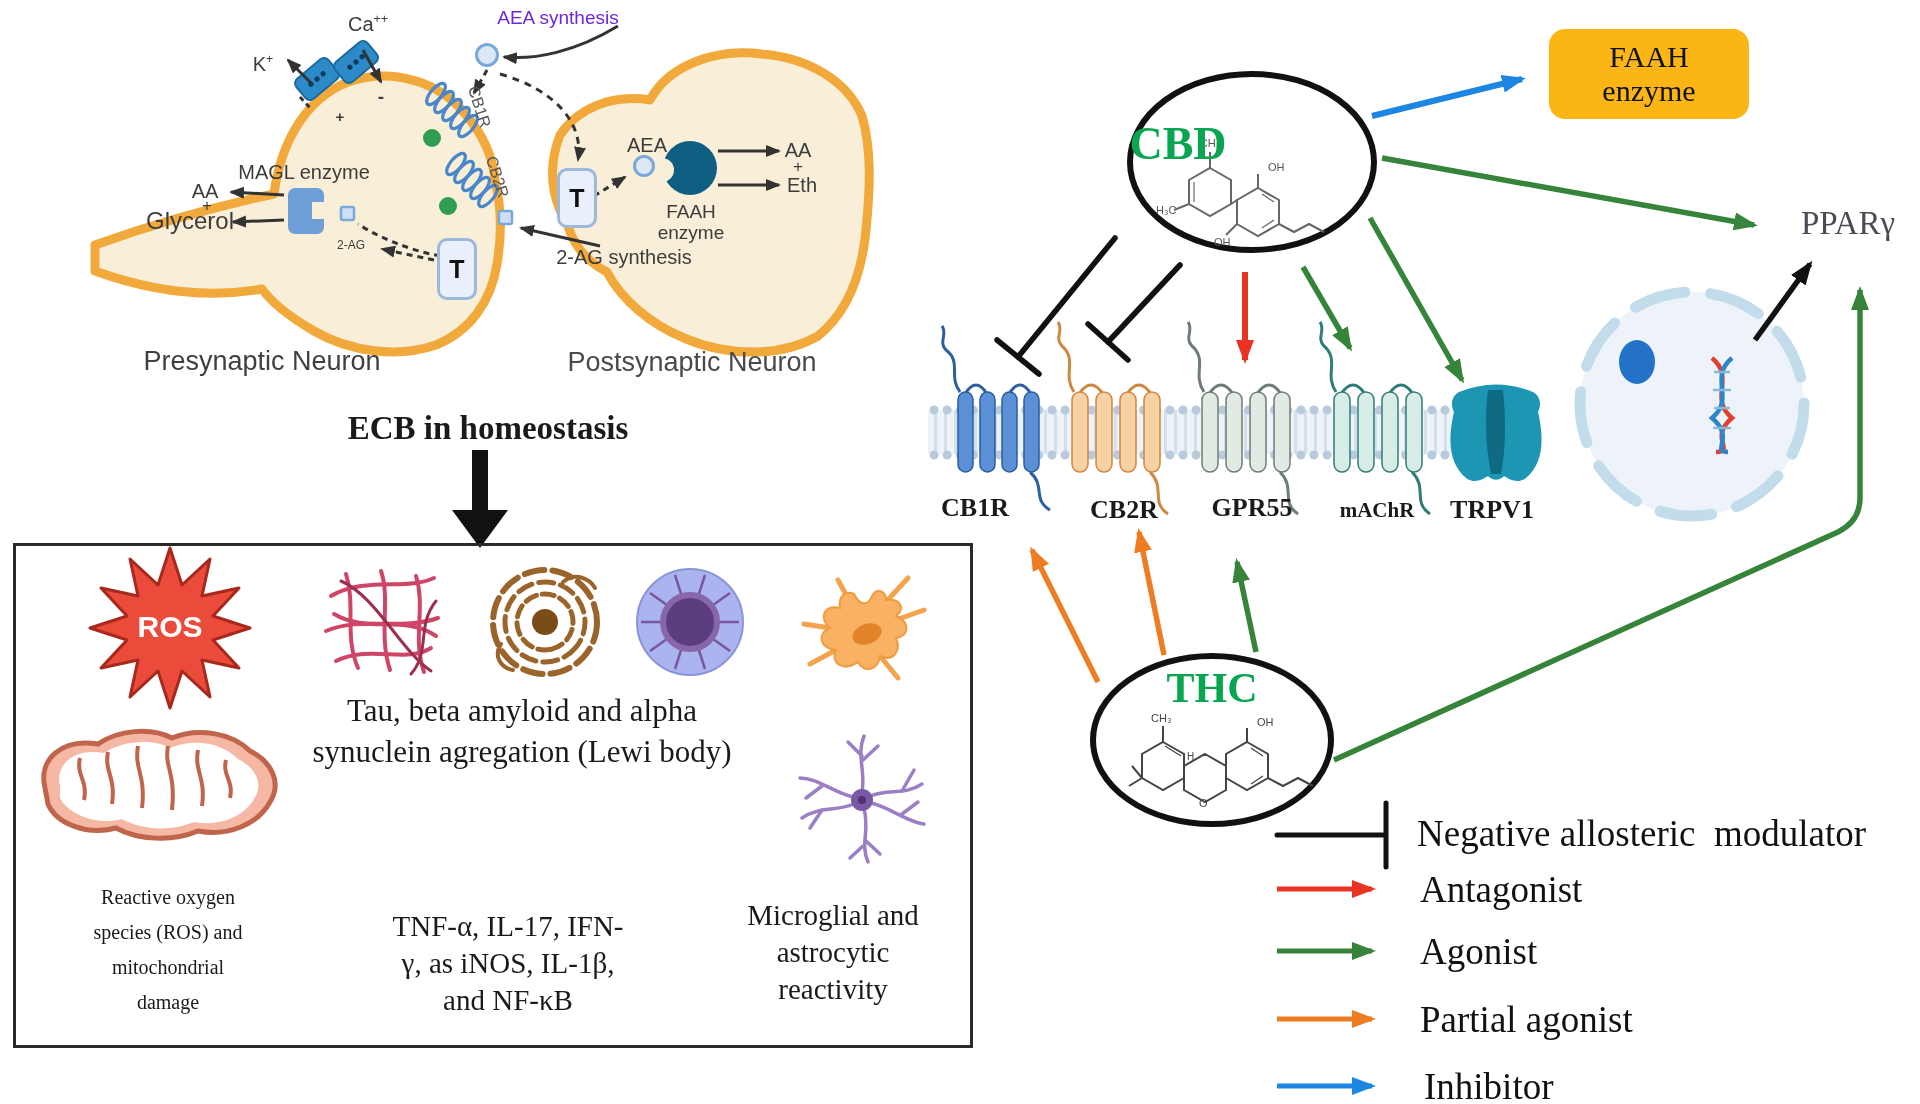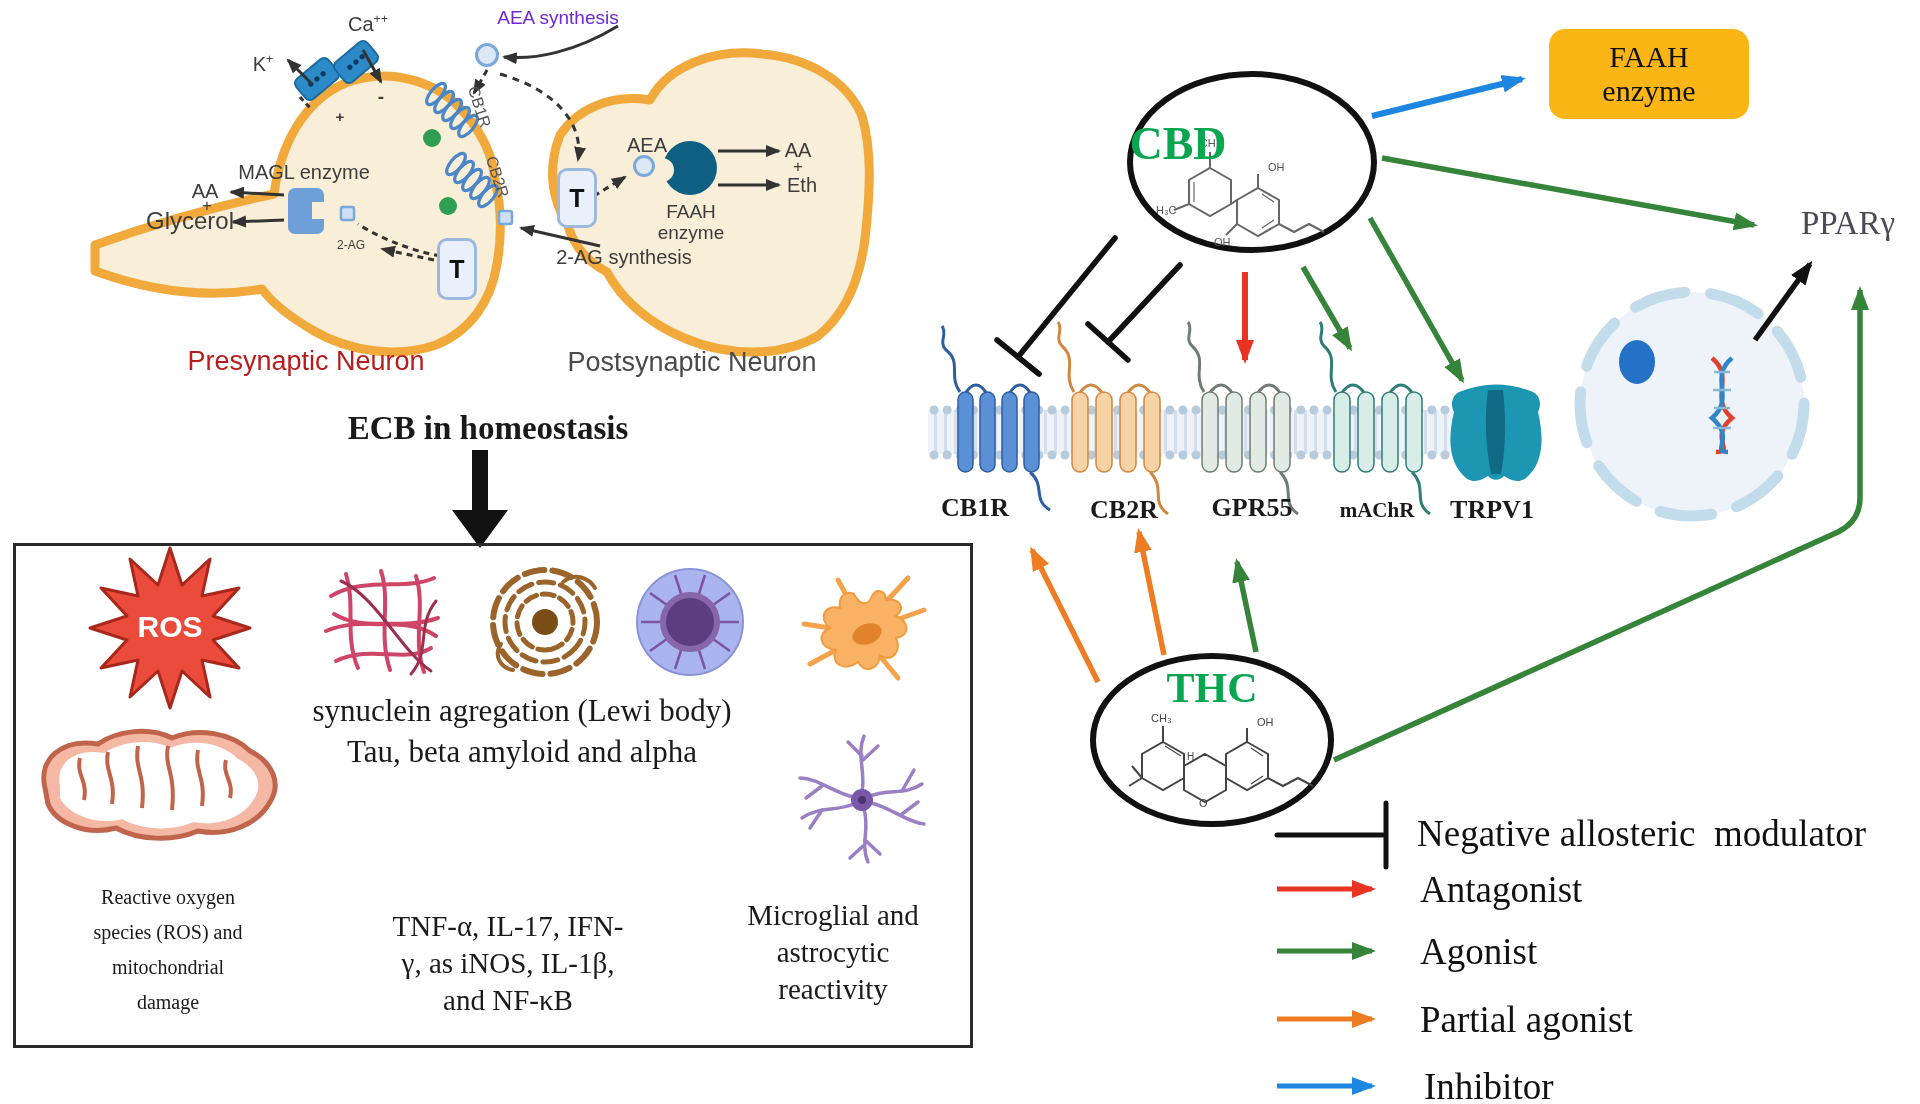--- a/index.html
+++ b/index.html
@@ -378,29 +378,29 @@
 <div class="lab sans" style="left:351px;top:245px;font-size:12px;">2-AG</div>
 <div class="t-pill" style="left:437px;top:238px;width:34px;height:56px;">T</div>
 <div class="t-pill" style="left:557px;top:168px;width:34px;height:54px;">T</div>
 <div class="lab sans" style="left:647px;top:145px;font-size:20px;">AEA</div>
 <div class="lab sans" style="left:691px;top:212px;font-size:19px;">FAAH</div>
 <div class="lab sans" style="left:691px;top:233px;font-size:19px;">enzyme</div>
 <div class="lab sans" style="left:798px;top:150px;font-size:20px;">AA</div>
 <div class="lab sans" style="left:798px;top:167px;font-size:17px;">+</div>
 <div class="lab sans" style="left:802px;top:185px;font-size:20px;">Eth</div>
 <div class="lab sans" style="left:624px;top:257px;font-size:20px;">2-AG synthesis</div>
-<div class="lab sans" style="left:262px;top:361px;font-size:27px;color:#b91c1c;margin-left:44px;">Presynaptic Neuron</div>
+<div class="lab sans" style="left:262px;top:361px;font-size:27px;color:#404040;">Presynaptic Neuron</div>
 <div class="lab sans" style="left:692px;top:362px;font-size:27px;color:#4a4a4a;">Postsynaptic Neuron</div>
 <div class="lab serif bold" style="left:488px;top:428px;font-size:33px;">ECB in homeostasis</div>
 
 <div class="pathology-box"></div>
 <div class="lab sans bold" style="left:170px;top:627px;font-size:30px;color:#fff;">ROS</div>
 <div class="lab serif ctr" style="left:522px;top:731px;font-size:31px;line-height:41px;">
+  <span class="mline">Tau, beta amyloid and alpha</span>
   <span class="mline">synuclein agregation (Lewi body)</span>
-  <span class="mline">Tau, beta amyloid and alpha</span>
 </div>
 <div class="lab serif ctr" style="left:168px;top:950px;font-size:20px;line-height:35px;">
   <span class="mline">Reactive oxygen</span>
   <span class="mline">species (ROS) and</span>
   <span class="mline">mitochondrial</span>
   <span class="mline">damage</span>
 </div>
 <div class="lab serif ctr" style="left:492px;top:963px;font-size:29px;line-height:37px;margin-left:16px;">
   <span class="mline">TNF-α, IL-17, IFN-</span>
   <span class="mline">γ, as iNOS, IL-1β,</span>

